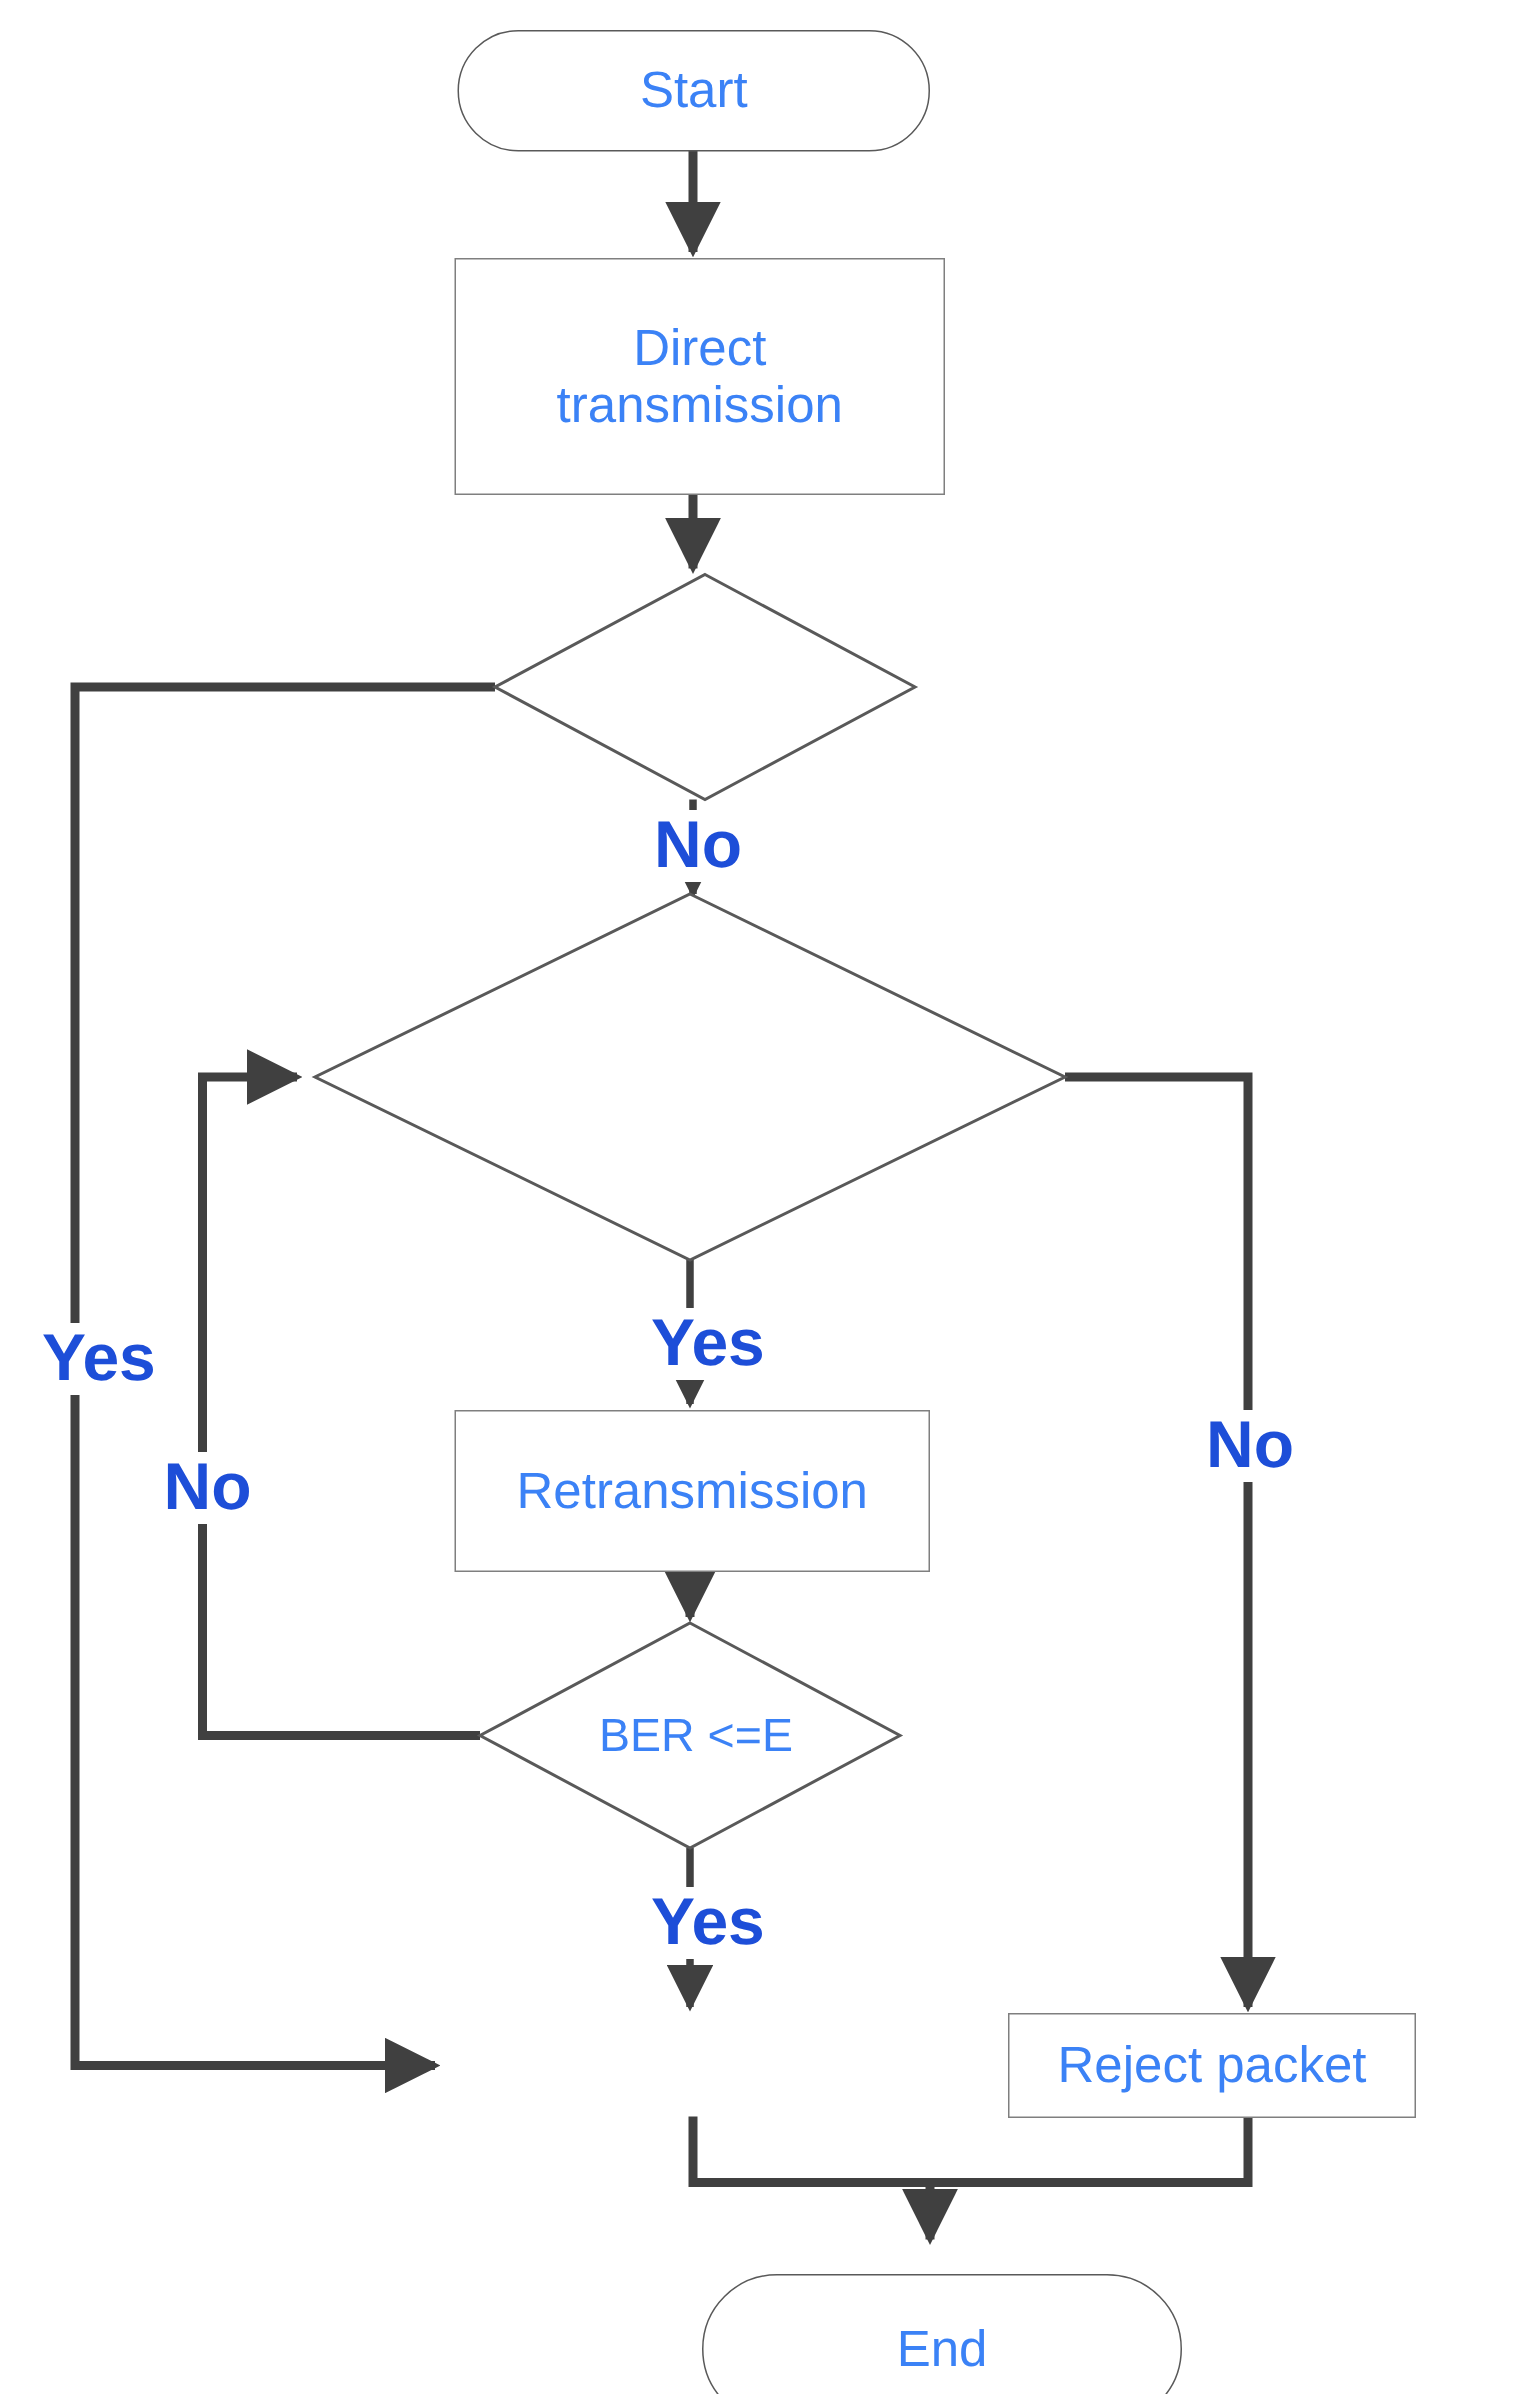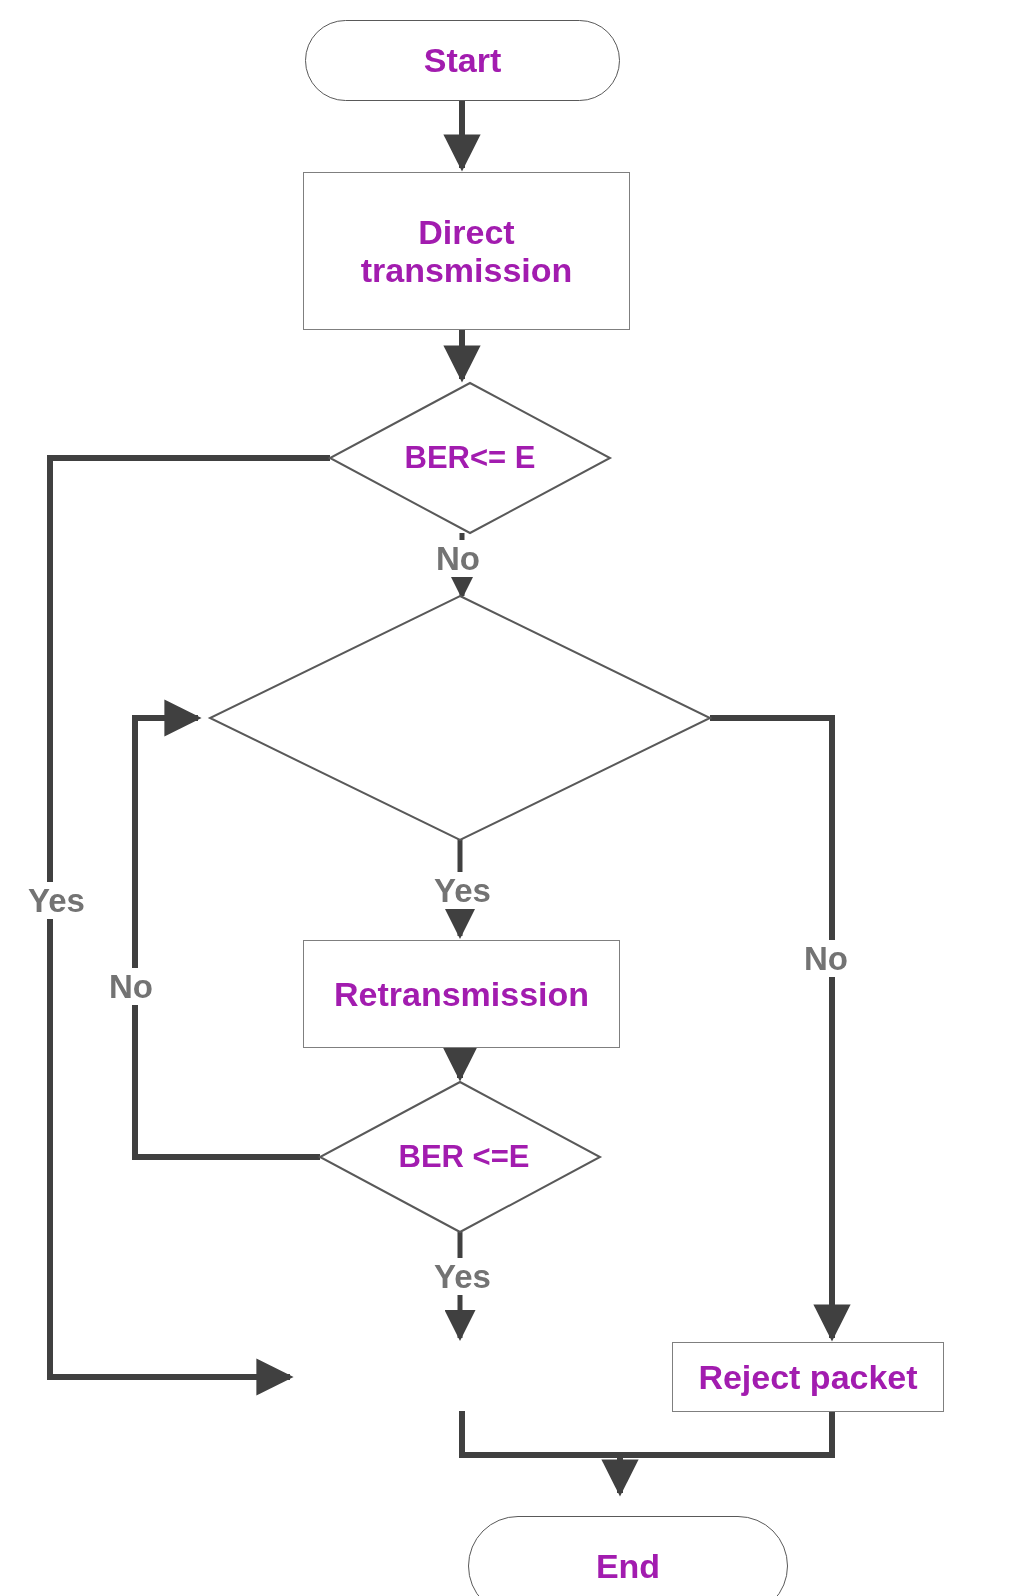--- a/index.html
+++ b/index.html
@@ -25,22 +25,22 @@
     width: 1024px;
     height: 1596px;
   }
   .node {
     position: absolute;
     box-sizing: border-box;
     display: flex;
     align-items: center;
     justify-content: center;
     text-align: center;
-    color: #a21caf;
-    font-weight: bold;
+    color: #3b82f6;
+    font-weight: normal;
     line-height: 1.12;
     z-index: 3;
   }
   .node-terminator {
     border: 1.6px solid #595959;
     background: #ffffff;
     border-radius: 60px;
     font-size: 34px;
   }
   .node-process {
@@ -53,23 +53,23 @@
     font-size: 31px;
   }
   .node-decision .decision-text {
     position: relative;
     z-index: 2;
     padding: 0 6px;
     white-space: pre-line;
   }
   .edge-label {
     position: absolute;
-    color: #737373;
+    color: #1d4ed8;
     font-weight: bold;
-    font-size: 33px;
+    font-size: 44px;
     line-height: 1;
     background: #ffffff;
     padding: 2px 6px;
     z-index: 4;
     white-space: nowrap;
     text-align: right;
   }
 </style>
 </head>
 <body>
@@ -122,23 +122,20 @@
 
   <div class="node node-terminator" style="left:305px; top:20px; width:315px; height:81px;">
     <span>Start</span>
   </div>
 
   <div class="node node-process" style="left:303px; top:172px; width:327px; height:158px;">
     <span style="white-space:pre-line;">Direct
 transmission</span>
   </div>
 
-  <div class="node node-decision" style="left:330px; top:383px; width:280px; height:151px;">
-    <span class="decision-text">BER&lt;= E</span>
-  </div>
 
 
   <div class="node node-process" style="left:303px; top:940px; width:317px; height:108px;">
     <span>Retransmission</span>
   </div>
 
   <div class="node node-decision" style="left:324px; top:1082px; width:280px; height:151px;">
     <span class="decision-text">BER &lt;=E</span>
   </div>
 

